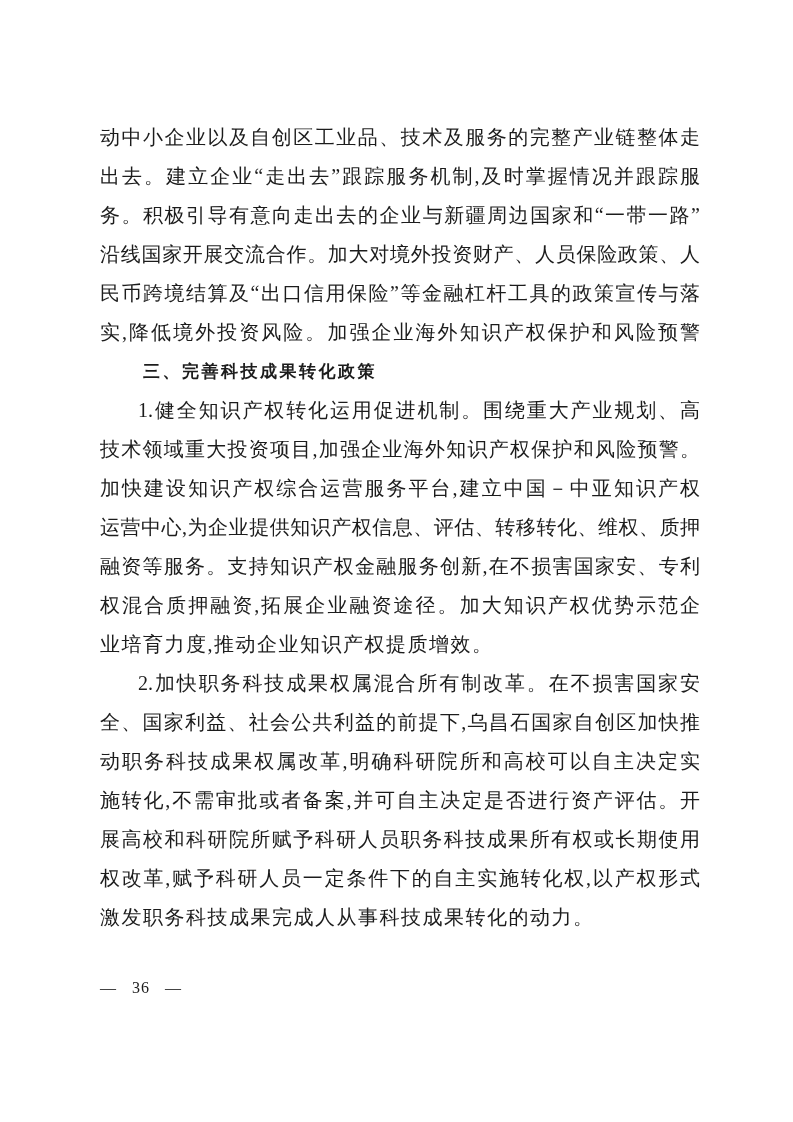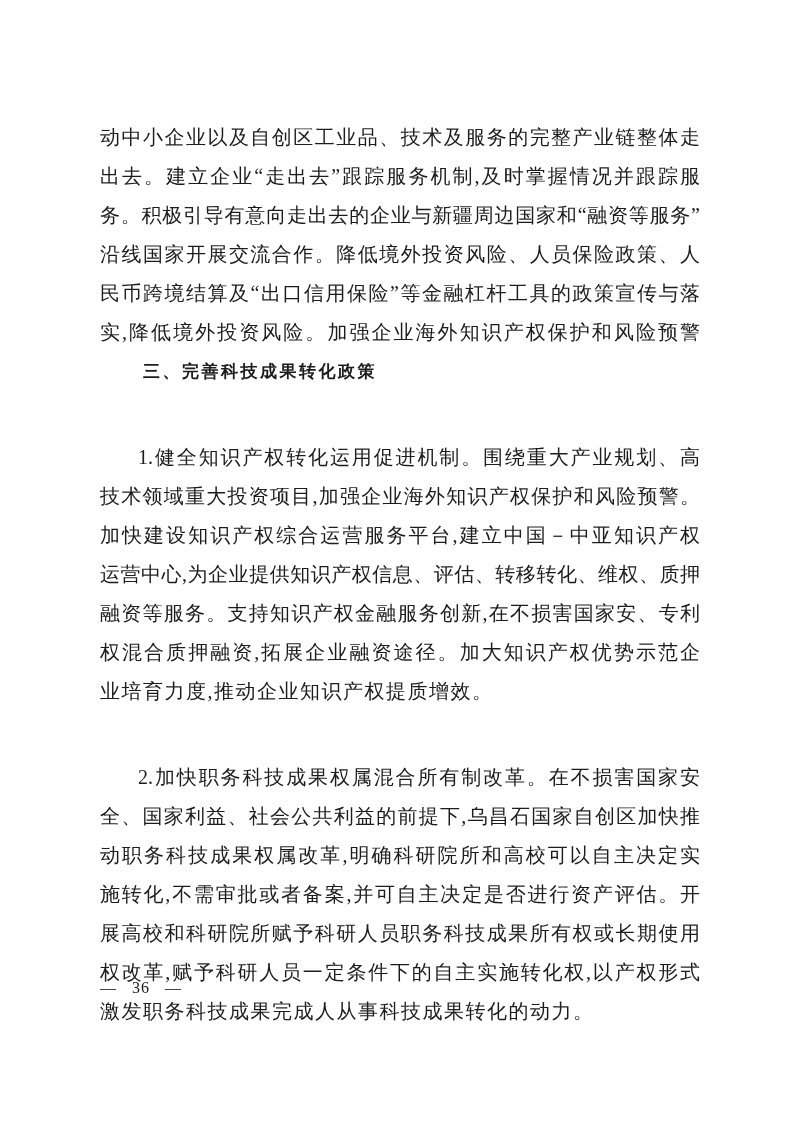--- a/index.html
+++ b/index.html
@@ -28,21 +28,20 @@
     -moz-text-align-last:justify;
     text-justify:inter-character;
     overflow:hidden;white-space:nowrap;
   }
   .line.end{
     text-align:left;text-align-last:left;-moz-text-align-last:left;
     letter-spacing:1.5px;white-space:nowrap;
   }
   .line.indent{
     padding-left:38px;
-    margin-top:47px;
   }
   .heading-line{
     height:39px;line-height:39px;
     padding-left:43px;
     font-family:"Liberation Sans","DejaVu Sans",sans-serif;
     font-weight:bold;
     font-size:17px;
     letter-spacing:2.5px;
     text-align:left;
     white-space:nowrap;
@@ -57,22 +56,22 @@
 </style>
 </head>
 <body>
 
 <div class="page">
   <div class="doc-body">
 
     <div>
       <div class="line">动中小企业以及自创区工业品、技术及服务的完整产业链整体走</div>
       <div class="line">出去。建立企业“走出去”跟踪服务机制,及时掌握情况并跟踪服</div>
-      <div class="line">务。积极引导有意向走出去的企业与新疆周边国家和“融资等服务”</div>
-      <div class="line">沿线国家开展交流合作。降低境外投资风险、人员保险政策、人</div>
+      <div class="line">务。积极引导有意向走出去的企业与新疆周边国家和“一带一路”</div>
+      <div class="line">沿线国家开展交流合作。加大对境外投资财产、人员保险政策、人</div>
       <div class="line">民币跨境结算及“出口信用保险”等金融杠杆工具的政策宣传与落</div>
       <div class="line">实,降低境外投资风险。加强企业海外知识产权保护和风险预警</div>
     </div>
 
     <div class="heading-line">三、完善科技成果转化政策</div>
 
     <div>
       <div class="line indent">1.健全知识产权转化运用促进机制。围绕重大产业规划、高</div>
       <div class="line">技术领域重大投资项目,加强企业海外知识产权保护和风险预警。</div>
       <div class="line">加快建设知识产权综合运营服务平台,建立中国－中亚知识产权</div>

